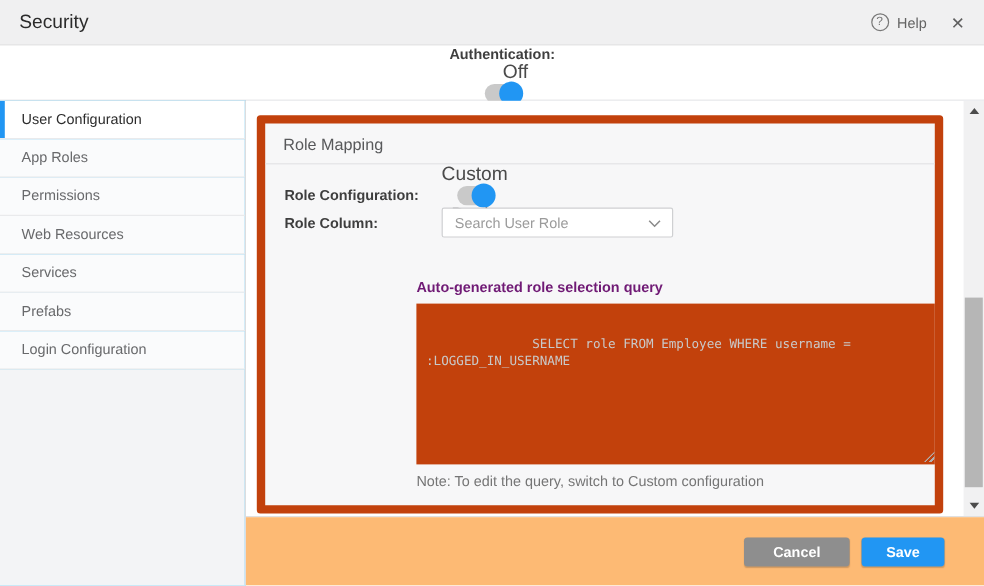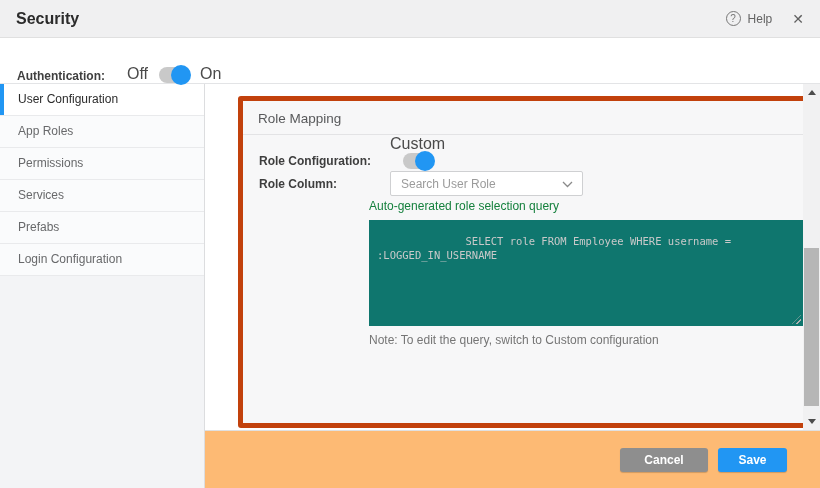--- a/index.html
+++ b/index.html
@@ -4,30 +4,30 @@
 <style>
   * { margin:0; padding:0; box-sizing:border-box; }
   html,body { width:820px; height:488px; }
   body { font-family:"Liberation Sans", sans-serif; background:#fff; overflow:hidden; }
 
   .window { position:relative; width:820px; height:488px; background:#fff; }
 
   
   .titlebar { height:38px; background:#f0f0f1; border-bottom:1px solid #e0e0e0;
               display:flex; align-items:center; padding:0 16px; }
-  .titlebar .title { font-size:16px; font-weight:700; color:#2b2b2b; }
+  .titlebar .title { font-size:16px; font-weight:400; color:#2b2b2b; }
   .titlebar-right { margin-left:auto; display:flex; align-items:center; }
   .help-icon { width:15px; height:15px; border:1px solid #777; border-radius:50%;
                color:#777; font-size:10px; line-height:13px; text-align:center; cursor:pointer; }
   .help-label { font-size:12px; color:#636363; margin-left:7px; cursor:pointer; }
   .close-icon { font-size:14px; color:#5f5f5f; margin-left:20px; cursor:pointer; }
 
   
   .auth-bar { height:46px; background:#fff; border-bottom:1px solid #e3e4e6;
-              display:flex; align-items:flex-end; padding-left:17px; }
+              display:flex; align-items:center; padding-left:17px;flex-direction:column; }
   .auth-bar .auth-label { font-size:12px; font-weight:600; color:#3f3f3f; }
   .toggle-side-label { font-size:16px; color:#4a4a4a; }
   .auth-bar .off { margin-left:22px; }
 
   
   .toggle { position:relative; width:30px; height:16px; background:#c9c9c9;
             border-radius:8px; margin:0 11px; cursor:pointer; flex:none; }
   .toggle .knob { position:absolute; top:-2px; right:-2px; width:20px; height:20px;
                   border-radius:50%; background:#2196f3; }
 
@@ -38,42 +38,42 @@
   .sidebar { width:205px; border-right:1px solid #dcdddf; background:#0ea5e9;
              display:flex; flex-direction:column; flex:none; }
   .side-item { height:32px; line-height:31px; padding-left:18px; font-size:12px;
                color:#68696b; background:#fafbfc; border-bottom:1px solid #e9eaec; cursor:pointer; }
   .side-item.selected { background:#fff; color:#2c2c2c; box-shadow:inset 4px 0 0 #2196f3; }
   .side-filler { flex:1; background:#f3f4f6; }
 
   
   .main { flex:1; position:relative; background:#fff; }
 
-  .card { position:absolute; left:33px; top:12px; width:572px; height:332px;
-          background:#f7f7f8; border:5px solid #c2410c; border-radius:3px; overflow:hidden; }
+  .card { position:absolute; left:9px; top:12px; width:572px; height:332px;
+          background:#f7f7f8; border:7px solid #c2410c; border-radius:3px; overflow:hidden; }
   .card-title { margin:10px 15px 8px; font-size:13.5px; color:#58595b; }
   .card-divider { height:1px; background:#e3e3e5; }
 
   .form { padding-left:16px; }
   .form-row { display:flex; align-items:center; }
   .row-config { margin-top:16px; height:20px; }
   .row-column { height:25px; }
   .form-label { flex:none; width:131px; font-size:12px; font-weight:600; color:#3e3e3e; }
   .toggle-group { display:flex; align-items:center;flex-direction:column; }
 
   .select { position:relative; width:193px; height:25px; background:#fff;
             border:1px solid #cfd0d2; border-radius:2px; display:flex; align-items:center;
             padding:0 26px 0 10px; cursor:pointer; }
   .select .placeholder { font-size:12px; color:#9b9b9b; white-space:nowrap; overflow:hidden; }
   .select .chevron { position:absolute; right:9px; top:9px; }
 
   .query-block { margin-left:110px; }
-  .query-label { margin-top:3px; font-size:12px; color:#15803d; line-height:14px; }
-  .code-box { position:relative; margin-top:7px; width:434px; height:106px; background:#0f766e;
-              padding:0 8px; font-family:"DejaVu Sans Mono", monospace; font-size:10.5px;
+  .query-label { margin-top:34px; font-size:12px; color:#701a75; line-height:14px;font-weight:bold; }
+  .code-box { position:relative; margin-top:7px; width:434px; height:134px; background:#c2410c;
+              padding:13px 8px; font-family:"DejaVu Sans Mono", monospace; font-size:10.5px;
               color:#c9c9c9; line-height:14px; white-space:pre-wrap; cursor:text; }
   .resize-handle { position:absolute; right:2px; bottom:2px; width:9px; height:9px;
                    background:repeating-linear-gradient(135deg, transparent 0 2px, #b0b0b0 2px 3.5px);
                    clip-path:polygon(100% 0, 100% 100%, 0 100%); cursor:nwse-resize; }
   .query-note { margin-top:7px; font-size:12px; color:#757575; }
 
   
   .scrollbar { position:absolute; top:0; right:0; width:17px; height:346px; background:#f1f1f2; }
   .sb-btn { position:absolute; left:0; width:17px; height:15px; display:flex;
             align-items:center; justify-content:center; cursor:pointer; }
@@ -117,20 +117,21 @@
     </div>
     <span class="toggle-side-label">On</span>
   </div>
 
   <div class="content">
 
     <div class="sidebar">
       <div class="side-item selected">User Configuration</div>
       <div class="side-item">App Roles</div>
       <div class="side-item">Permissions</div>
+      <div class="side-item">Web Resources</div>
       <div class="side-item">Services</div>
       <div class="side-item">Prefabs</div>
       <div class="side-item">Login Configuration</div>
       <div class="side-filler"></div>
     </div>
 
     <div class="main">
 
       <div class="card">
         <div class="card-title">Role Mapping</div>

